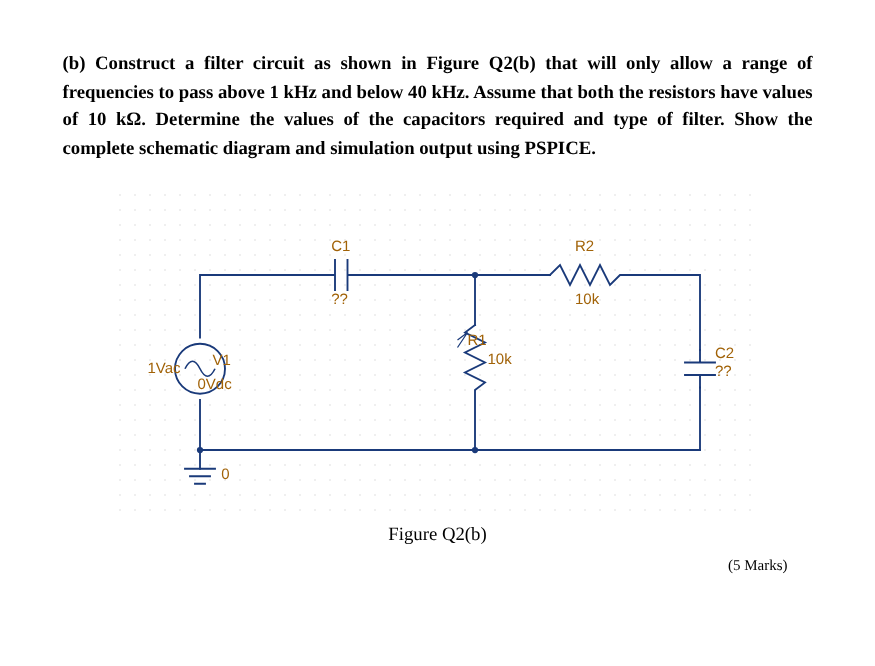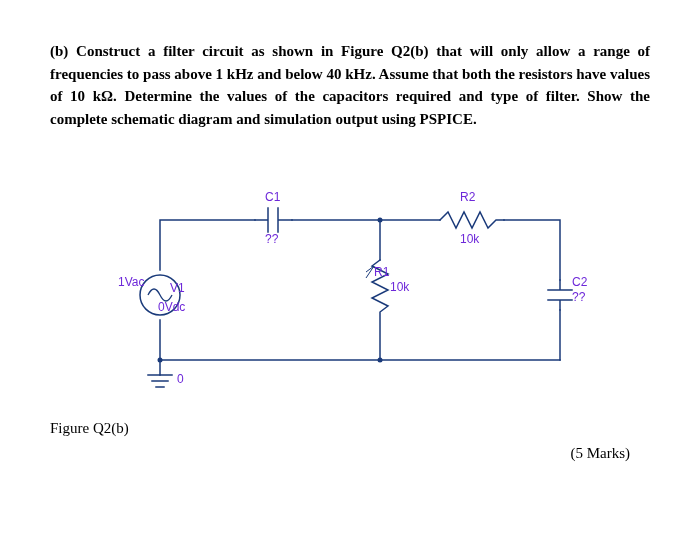--- a/index.html
+++ b/index.html
@@ -39,35 +39,35 @@
       opacity: 0.35;
     }
     .circuit-svg {
       position: absolute;
       top: 0;
       left: 0;
       width: 100%;
       height: 100%;
     }
     .caption {
-      text-align: left;
+      text-align: center;
       font-size: 15px;
       margin-top: 10px;
     }
     .marks {
       text-align: right;
-      font-size: 15px;
+      font-size: 12px;
       margin-top: 8px;
       padding-right: 20px;
     }
     .comp-label {
       position: absolute;
       font-family: Arial, sans-serif;
       font-size: 12px;
-      color: #6d28d9;
+      color: #a16207;
     }
   </style>
 </head>
 <body>
 
 <div class="question-text">
   <span class="label">(b)</span>
   <span>Construct a filter circuit as shown in Figure Q2(b) that will only allow a range of frequencies to pass above 1 kHz and below 40 kHz. Assume that both the resistors have values of 10 kΩ. Determine the values of the capacitors required and type of filter. Show the complete schematic diagram and simulation output using </span><b>PSPICE</b><span>.</span>
 </div>
 
@@ -120,20 +120,20 @@
   <div class="comp-label" style="left:370px; top:40px;">R2</div>
   <div class="comp-label" style="left:370px; top:82px;">10k</div>
 
   <div class="comp-label" style="left:284px; top:115px;">R1</div>
   <div class="comp-label" style="left:300px; top:130px;">10k</div>
 
   <div class="comp-label" style="left:482px; top:125px;">C2</div>
   <div class="comp-label" style="left:482px; top:140px;">??</div>
 
   <div class="comp-label" style="left:80px; top:131px;">V1</div>
-  <div class="comp-label" style="left:28px; top:125px;">1Vac</div>
+  <div class="comp-label" style="left:28px; top:137px;">1Vac</div>
   <div class="comp-label" style="left:28px; top:150px;margin-left:40px;">0Vdc</div>
 
   <div class="comp-label" style="left:87px; top:222px;">0</div>
 </div>
 
 <div class="caption">Figure Q2(b)</div>
 <div class="marks">(5 Marks)</div>
 
 </body></html>

